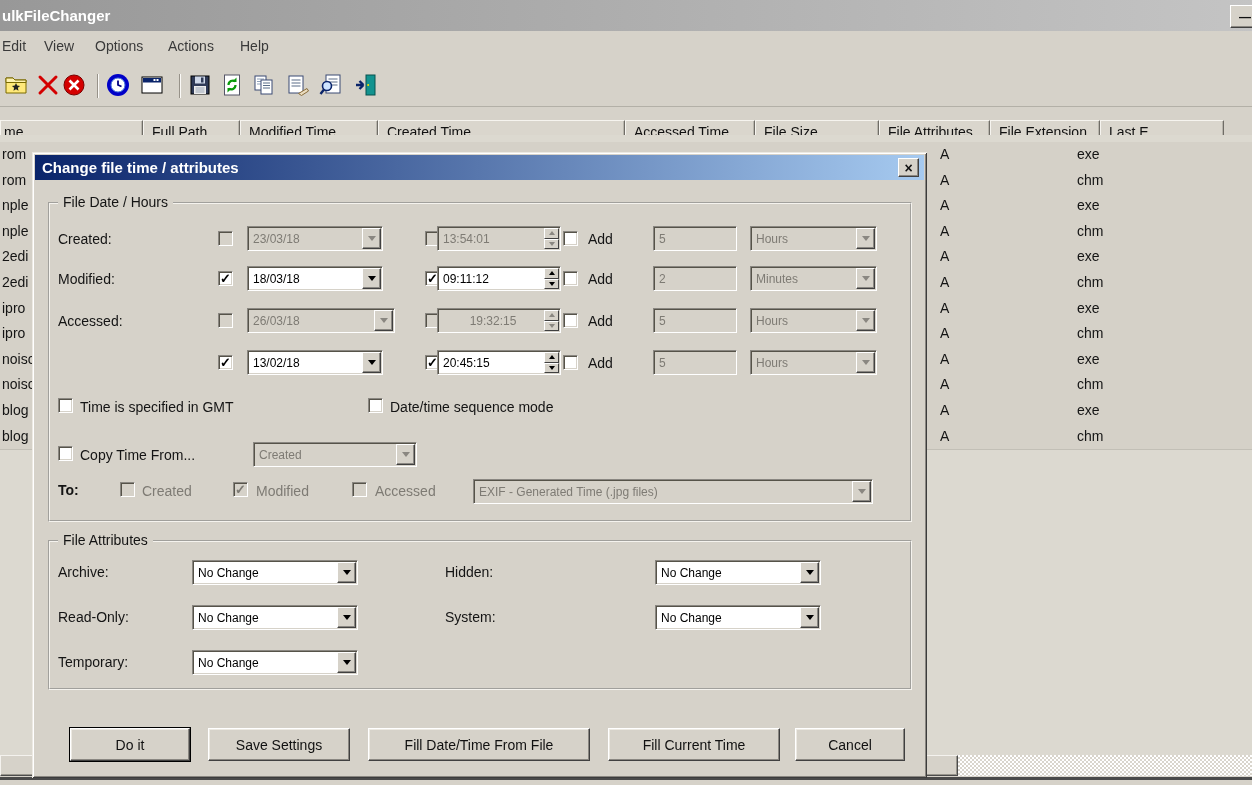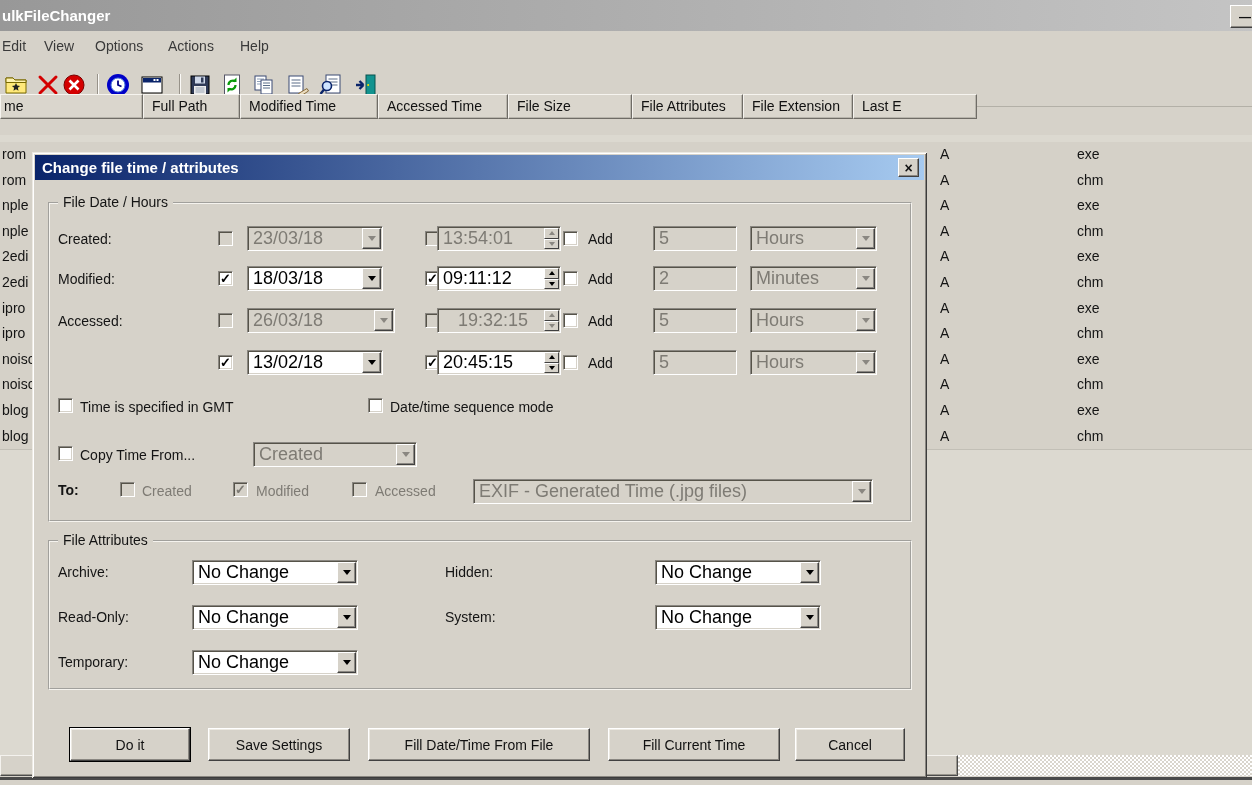--- a/index.html
+++ b/index.html
@@ -16,21 +16,21 @@
   .menubar { position:absolute; top:31px; left:0; width:100%; height:31px; background:#d6d2c9; }
   .menu-item { position:absolute; top:7px; color:#3a3a3a; font-size:14px; cursor:default; }
   .toolbar { position:absolute; top:62px; left:0; width:100%; height:45px; background:#d6d2c9;
     border-bottom:1px solid #b3b0a7; }
   .tool { position:absolute; top:11px; width:26px; height:26px; }
   .tool svg { width:24px; height:24px; }
   .tsep { position:absolute; top:12px; width:2px; height:24px; border-left:1px solid #979289;
     border-right:1px solid #fbfaf7; }
 
   
-  .listheader { position:absolute; top:94px; left:0; width:100%; height:25px; display:flex; }
+  .listheader { position:absolute; top:120px; left:0; width:100%; height:25px; display:flex; }
   .hcol { height:25px; background:#dad6cd; border:1px solid; border-color:#f6f4ef #6f6c66 #6f6c66 #f6f4ef;
     box-shadow:inset -1px -1px 0 #b8b5ac; padding:3px 0 0 8px; font-size:14px; color:#111;
     white-space:nowrap; overflow:hidden; }
   .listarea { position:absolute; top:135px; left:0; width:1252px; height:620px; background:#dcd9d0; }
   .lrow { position:absolute; left:0; width:100%; background:#d5d1c8; }
   .lrow span { position:absolute; top:4px; font-size:14px; color:#141414; white-space:nowrap; }
   .rows-endline { position:absolute; left:0; width:100%; height:1px; background:#c2bfb6; }
 
   
   .hscroll { position:absolute; top:755px; left:0; width:1252px; height:21px;
@@ -52,21 +52,21 @@
   .group { position:absolute; border:2px groove #f5f3ee; }
   .legend { position:absolute; top:-10px; left:8px; background:#d6d2c9; padding:0 5px; font-size:14px; color:#141414; }
 
   .lbl { position:absolute; font-size:14px; color:#141414; white-space:nowrap; }
   .lbl.dis { color:#7e7b74; }
   .lbl.b { font-weight:bold; }
 
   .field { position:absolute; height:25px; background:#fff; border:1px solid;
     border-color:#8a8781 #fff #fff #8a8781;
     box-shadow:inset 1px 1px 0 #565349, inset -1px -1px 0 #d6d2c9;
-    display:flex; align-items:center; font-size:18px; color:#000; }
+    display:flex; align-items:center; font-size:12px; color:#000; }
   .field .val { flex:1; padding-left:5px; white-space:nowrap; overflow:hidden; }
   .field.dis { background:#d6d2c9; color:#7e7b74; }
   .abtn { width:19px; height:21px; margin:1px; background:#d6d2c9; flex:none;
     border:1px solid; border-color:#fff #404040 #404040 #fff; box-shadow:inset -1px -1px 0 #8a8781;
     display:flex; align-items:center; justify-content:center; }
   .carr { width:0; height:0; border-left:4px solid transparent; border-right:4px solid transparent;
     border-top:5px solid #000; }
   .dis .carr { border-top-color:#8a8781; }
   .spin { width:15px; margin:1px; flex:none; display:flex; flex-direction:column; height:21px; }
   .sbtn { flex:1; background:#d6d2c9; border:1px solid; border-color:#fff #404040 #404040 #fff;
@@ -169,20 +169,21 @@
     <span class="tool" style="left: 354px;"><svg viewBox="0 0 24 24">
         <rect x="12" y="2" width="9" height="20" fill="#12938f" stroke="#06524f"></rect>
         <circle cx="14.2" cy="12" r="1" fill="#ffe000"></circle>
         <path d="M2 12h7.5M9.5 12l-4-4M9.5 12l-4 4" stroke="#0a246a" stroke-width="2.4" fill="none"></path>
       </svg></span>
   </div>
 <div class="listheader" id="listheader">
     <div class="hcol" style="width: 143px; padding-left: 3px;">me</div>
     <div class="hcol" style="width: 97px;">Full Path</div>
     <div class="hcol" style="width: 138px;">Modified Time</div>
+    <div class="hcol" style="width: 247px;">Created Time</div>
     <div class="hcol" style="width: 130px;">Accessed Time</div>
     <div class="hcol" style="width: 124px;">File Size</div>
     <div class="hcol" style="width: 111px;">File Attributes</div>
     <div class="hcol" style="width: 110px;">File Extension</div>
     <div class="hcol" style="width: 124px;">Last E</div>
   </div>
 <div class="listarea" id="listarea">
     <div class="lrow" style="top: 7px; height: 25.6px;">
       <span style="left: 2px;">rom</span>
       <span style="left: 940px;">A</span>

